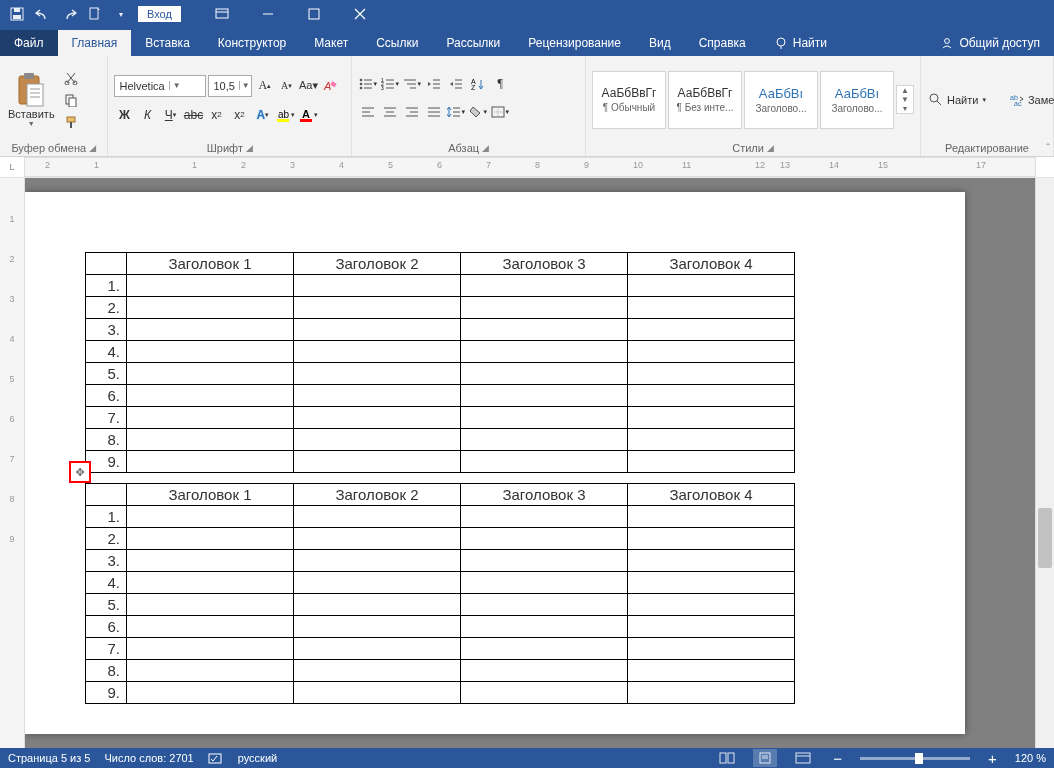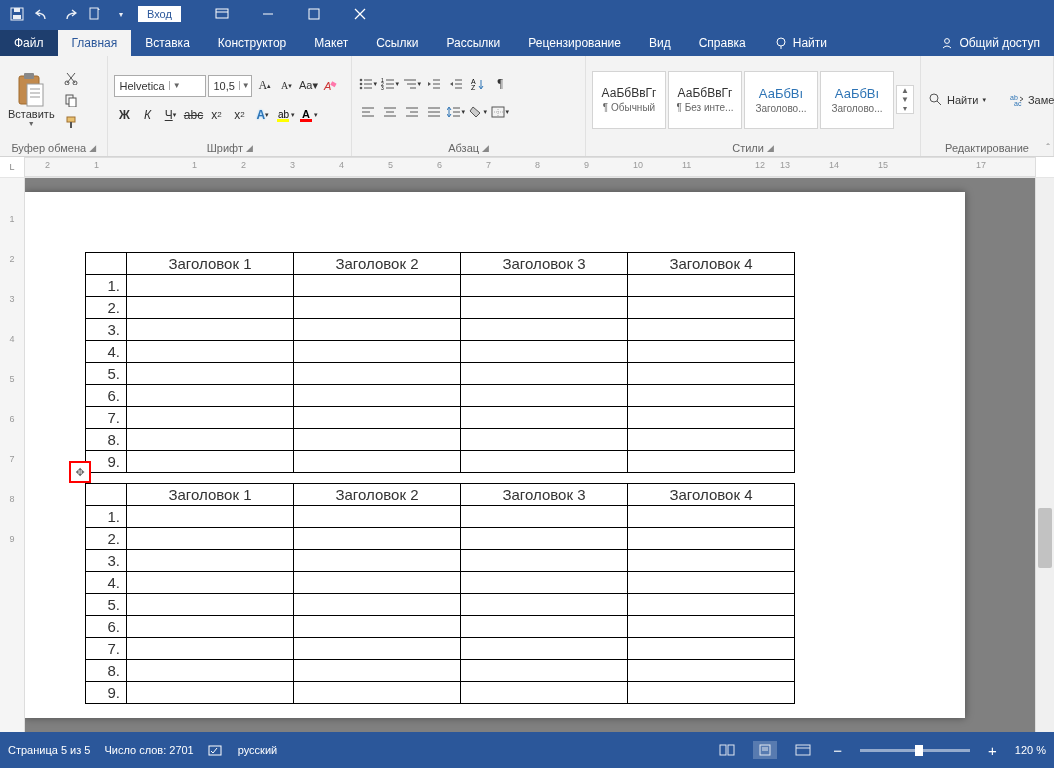--- a/index.html
+++ b/index.html
@@ -53,21 +53,21 @@
 .vruler{width:24px;background:#f5f5f5;border-right:1px solid #ddd;color:#999;font-size:9px;display:flex;flex-direction:column;align-items:center;padding-top:6px;gap:30px}
 .page-scroll{flex:1;overflow:auto;display:flex;justify-content:flex-start;padding:14px 0}
 .page{width:940px;background:#fff;box-shadow:0 0 8px rgba(0,0,0,.4);padding:60px 60px;box-sizing:border-box;position:relative}
 .wtable{border-collapse:collapse;width:710px;margin:0 0 10px 0}
 .wtable td,.wtable th{border:1px solid #000;font-family:Arial;font-size:15px;padding:1px 4px;height:19px;text-align:center;font-weight:normal}
 .wtable .numcol{width:30px;text-align:right;padding-right:6px}
 .move-handle{position:absolute;width:18px;height:18px;border:2px solid red;background:#fff;display:flex;align-items:center;justify-content:center;font-size:11px;color:#666;cursor:move;box-shadow:0 0 0 1px #fff inset}
 .vscroll{width:18px;background:#f0f0f0;border-left:1px solid #ddd;position:relative}
 .vscroll .thumb{position:absolute;left:2px;right:2px;top:330px;height:60px;background:#c2c2c2;border-radius:2px}
 
-.status{height:36px;background:#2b579a;color:#fff;display:flex;align-items:center;font-size:11px;padding:0 8px;gap:14px}
+.status{height:20px;background:#2b579a;color:#fff;display:flex;align-items:center;font-size:11px;padding:0 8px;gap:14px}
 .status .sep{flex:1}
 .status .viewbtn{width:24px;height:18px;display:flex;align-items:center;justify-content:center;opacity:.85;cursor:pointer}
 .status .viewbtn.active{background:rgba(255,255,255,.25)}
 .zoom-slider{width:110px;height:3px;background:rgba(255,255,255,.5);position:relative}
 .zoom-slider .knob{position:absolute;top:-4px;left:55px;width:8px;height:11px;background:#fff}
 svg{display:block}
 </style>
 </head>
 <body>
 

